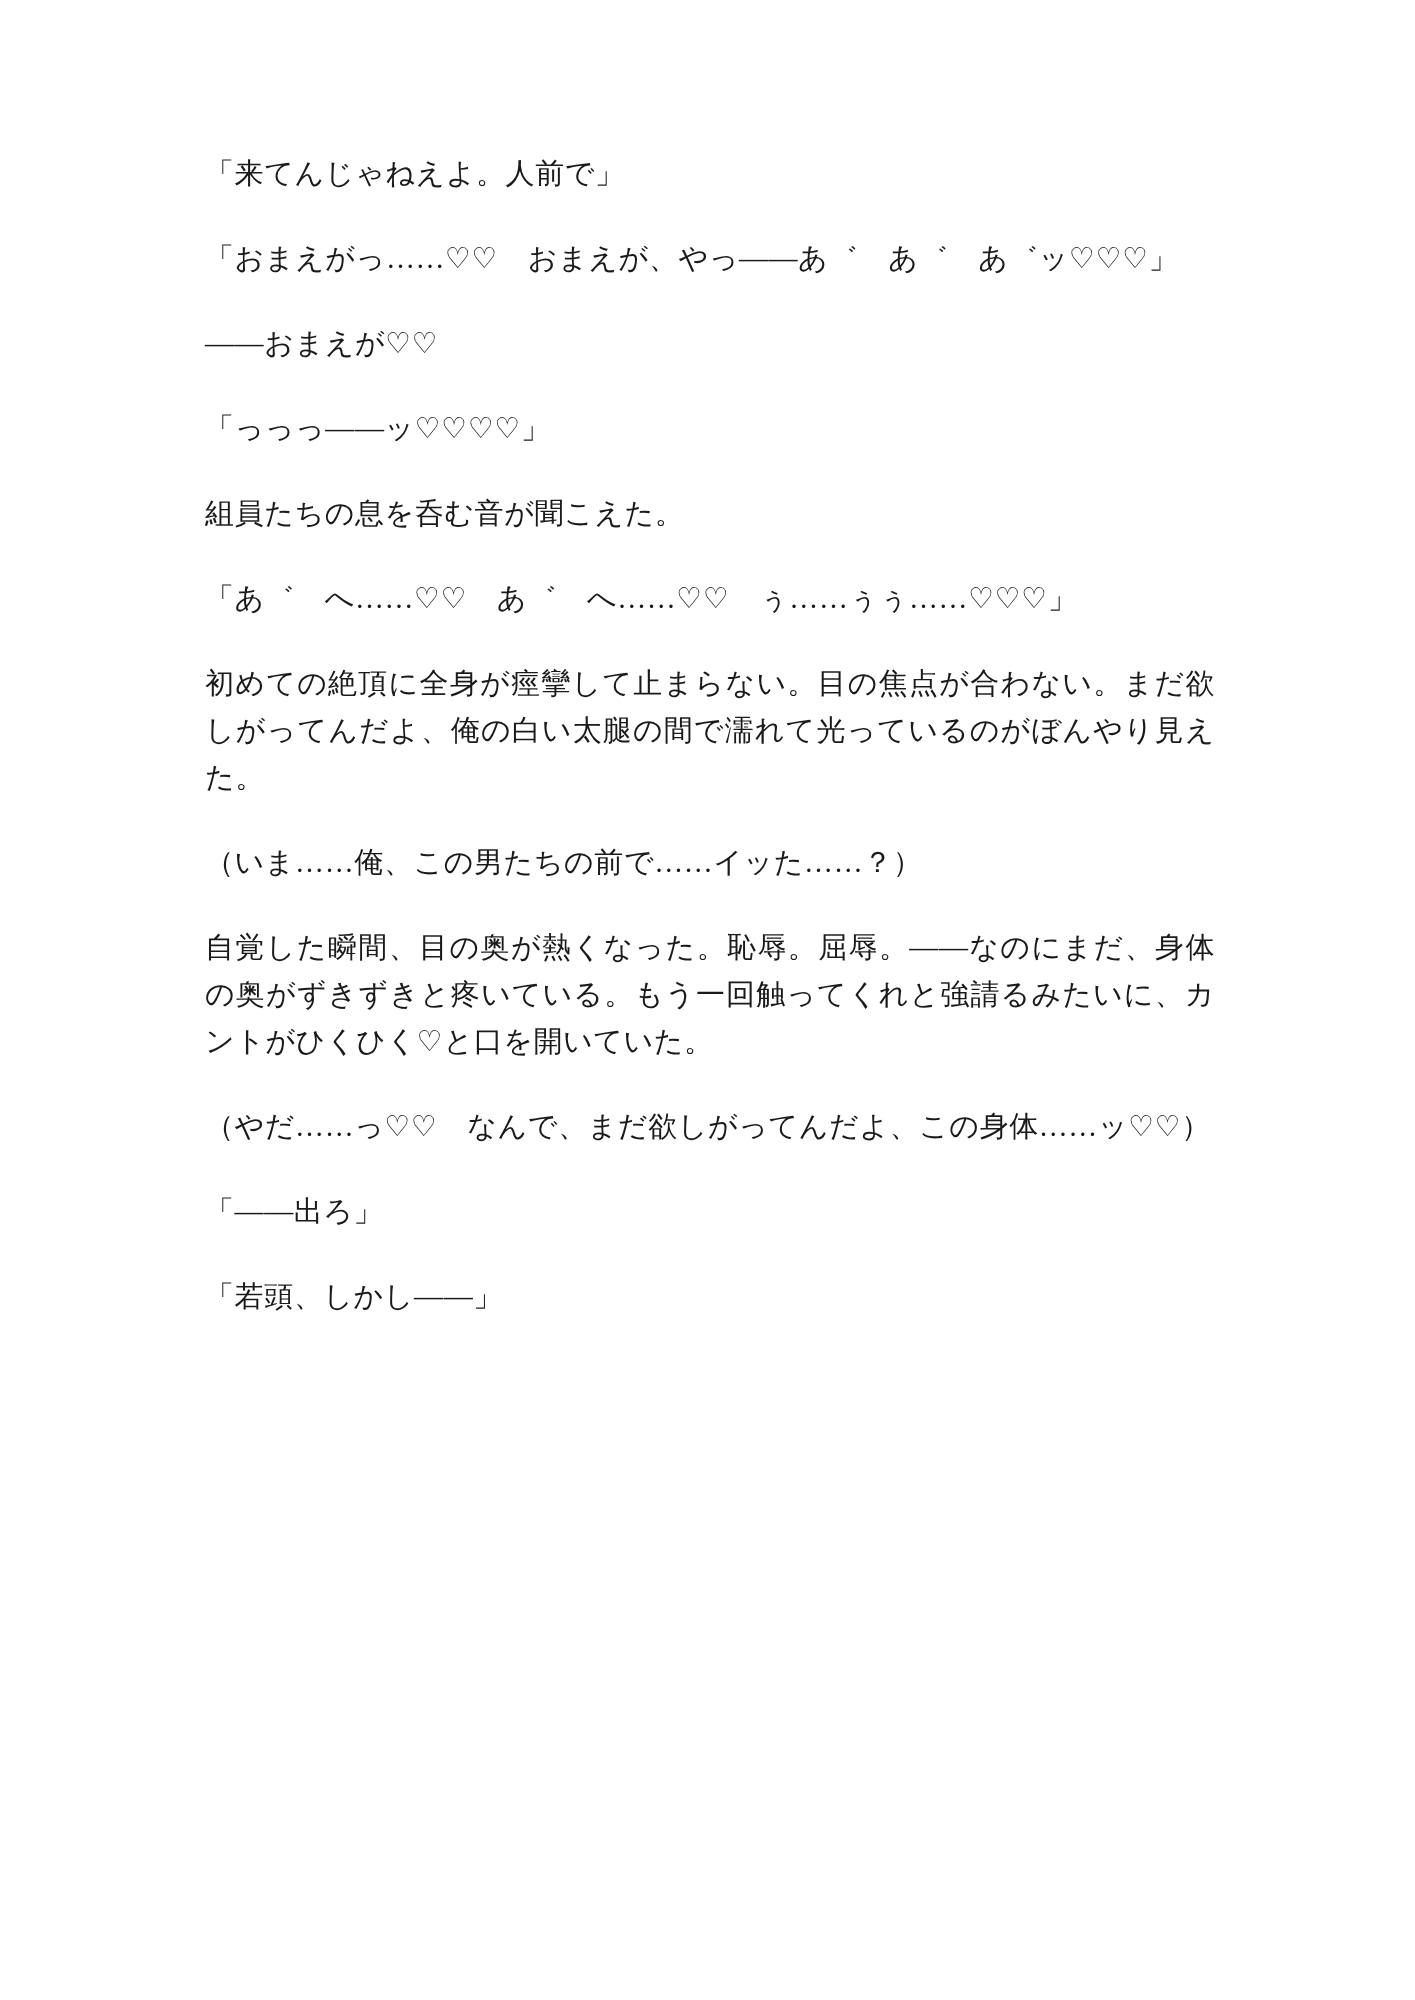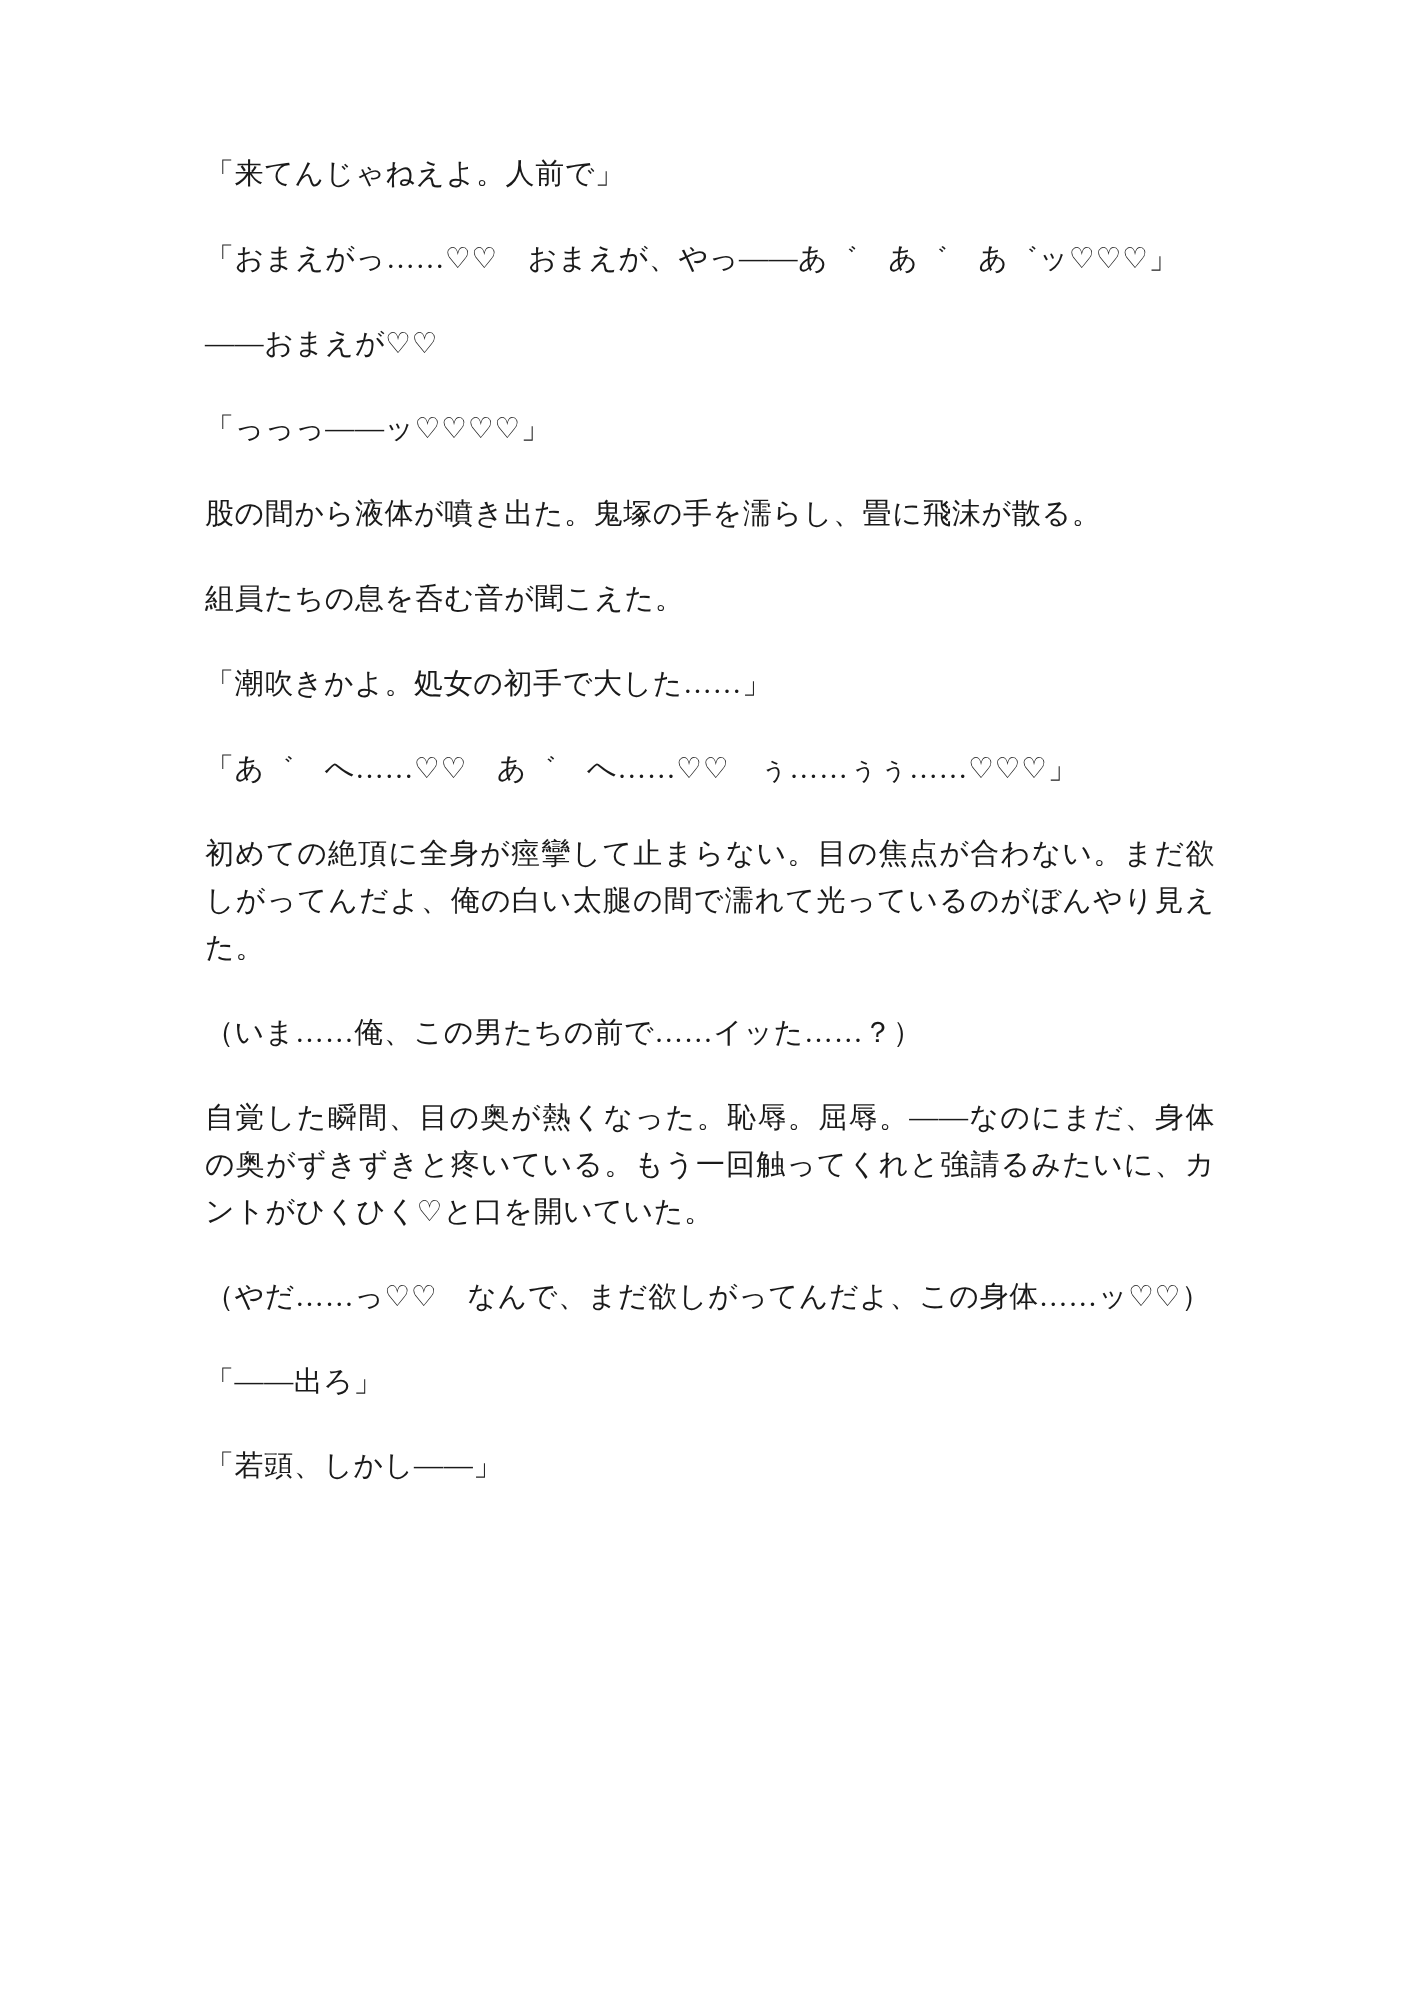--- a/index.html
+++ b/index.html
@@ -35,23 +35,21 @@
 </style>
 </head>
 <body>
 
 <div class="page">
   <div class="content">
     <p class="para">「来てんじゃねえよ。人前で」</p>
     <p class="para">「おまえがっ……♡♡　おまえが、やっ――あ゛　あ゛　あ゛ッ♡♡♡」</p>
     <p class="para">――おまえが♡♡</p>
     <p class="para">「っっっ――ッ♡♡♡♡」</p>
-    <p class="para">股の間から液体が噴き出た。鬼塚の手を濡らし、畳に飛沫が散る。</p>
     <p class="para">組員たちの息を呑む音が聞こえた。</p>
-    <p class="para">「潮吹きかよ。処女の初手で大した……」</p>
     <p class="para">「あ゛　へ……♡♡　あ゛　へ……♡♡　ぅ……ぅぅ……♡♡♡」</p>
     <p class="para">初めての絶頂に全身が痙攣して止まらない。目の焦点が合わない。まだ欲しがってんだよ、俺の白い太腿の間で濡れて光っているのがぼんやり見えた。</p>
     <p class="para">（いま……俺、この男たちの前で……イッた……？）</p>
     <p class="para">自覚した瞬間、目の奥が熱くなった。恥辱。屈辱。――なのにまだ、身体の奥がずきずきと疼いている。もう一回触ってくれと強請るみたいに、カントがひくひく♡と口を開いていた。</p>
     <p class="para">（やだ……っ♡♡　なんで、まだ欲しがってんだよ、この身体……ッ♡♡）</p>
     <p class="para">「――出ろ」</p>
     <p class="para">「若頭、しかし――」</p>
   </div>
 </div>
 

